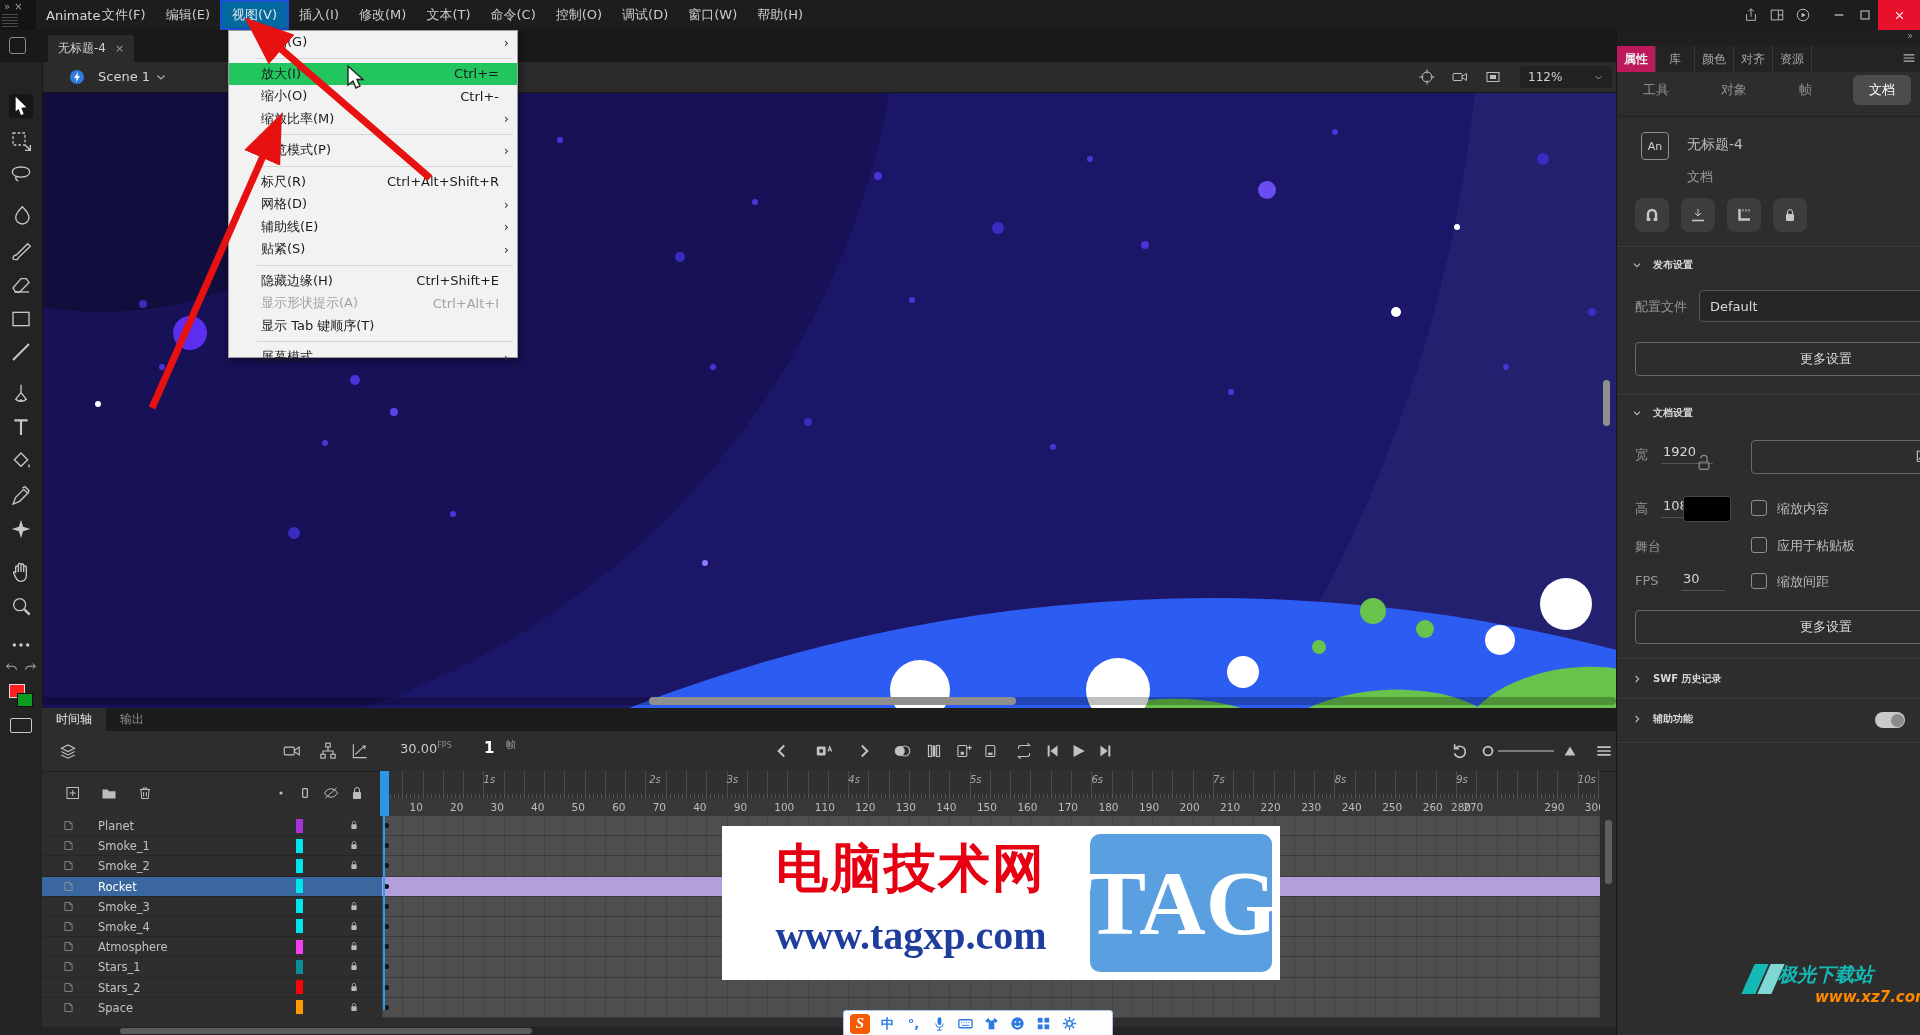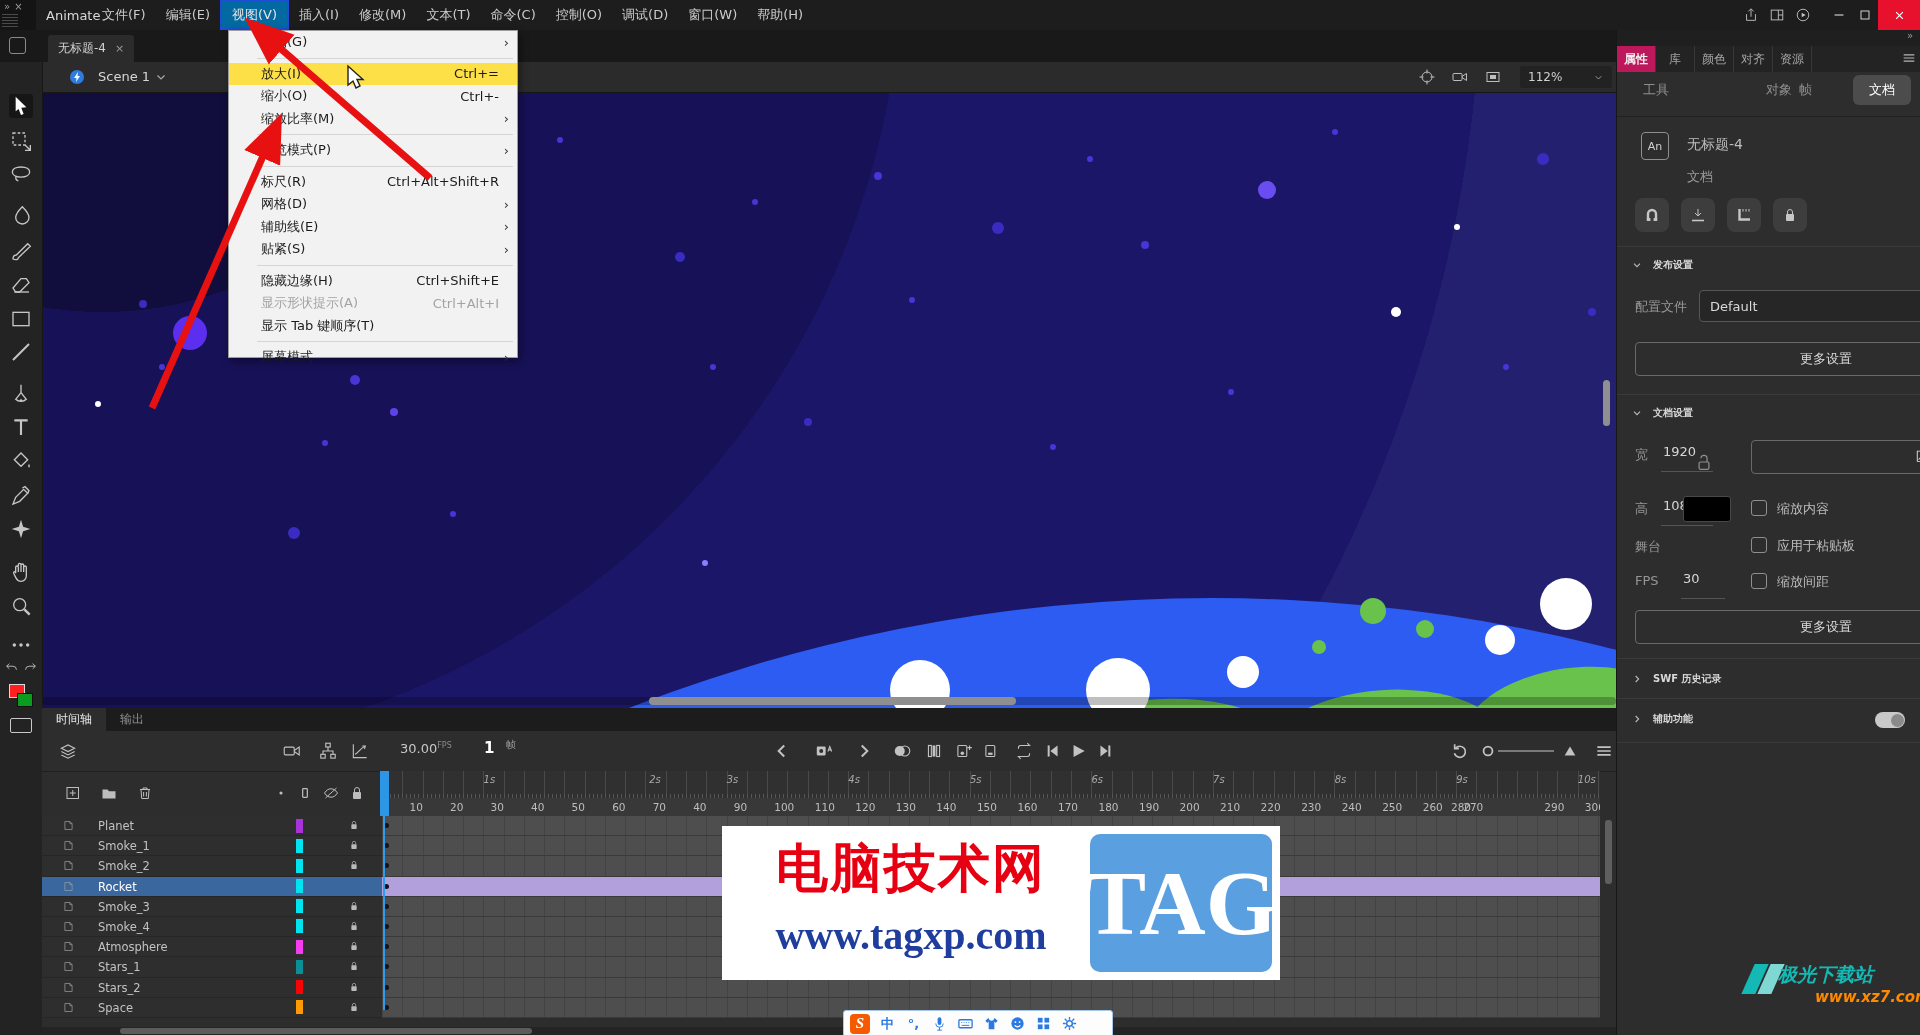--- a/index.html
+++ b/index.html
@@ -120,33 +120,33 @@
       display:flex;align-items:center;justify-content:center;color:#cdcdcd;}
   .rp-iconbtn .icon{width:18px;height:18px;}
   .rp-div{position:absolute;left:0;width:100%;height:1px;background:#3a3a3a;}
   .rp-sec{position:absolute;left:14px;font-size:10px;color:#d8d8d8;font-weight:bold;display:flex;align-items:center;gap:10px;}
   .rp-sec .icon{width:12px;height:12px;color:#bdbdbd;}
   .rp-label{position:absolute;left:18px;font-size:13px;color:#969696;}
   #profile-dd{position:absolute;left:82px;top:260px;width:218px;height:30px;background:#262626;border:1px solid #565656;
       border-radius:4px;font-size:13px;color:#d9d9d9;display:flex;align-items:center;padding:0 10px;}
   .rp-btn{position:absolute;height:32px;border:1px solid #696969;border-radius:4px;font-size:13px;color:#dcdcdc;
       display:flex;align-items:center;justify-content:center;}
-  .rp-val{position:absolute;font-size:13px;color:#d6d6d6;border-bottom:1px solid #555;padding:0 2px 12px 2px;min-width:48px;}
+  .rp-val{position:absolute;font-size:13px;color:#d6d6d6;border-bottom:1px solid #555;padding:0 2px 4px 2px;min-width:48px;}
   .rp-cb{position:absolute;width:14px;height:14px;border:1.5px solid #8f8f8f;border-radius:3px;}
   .rp-cb-label{position:absolute;font-size:13px;color:#bdbdbd;}
   #stage-swatch{position:absolute;left:66px;top:466px;width:46px;height:24px;background:#000;border:1px solid #484848;border-radius:3px;}
   #wh-link{position:absolute;left:76px;top:404px;width:22px;height:56px;color:#8f8f8f;}
   #toggle-access{position:absolute;right:16px;top:648px;width:30px;height:16px;background:#c9c9c9;border-radius:8px;}
   #toggle-access .knob{position:absolute;right:1.5px;top:1.5px;width:13px;height:13px;background:#8a8a8a;border-radius:50%;}
 
   
   #viewmenu{left:228px;top:30px;width:288px;height:326px;background:#f2f2f2;border:1px solid #9d9d9d;
       box-shadow:2px 3px 8px rgba(0,0,0,.45);z-index:100;font-size:13px;color:#1c1c1c;}
   .vm-row{position:relative;height:22.5px;display:flex;align-items:center;}
-  .vm-row.hl{background:#fde047;}
+  .vm-row.hl{background:#22c55e;}
   .vm-row.disabled{color:#a3a3a3;}
   .vm-label{position:absolute;left:32px;}
   .vm-short{position:absolute;right:18px;}
   .vm-sub{position:absolute;right:8px;font-size:13px;color:#333;}
   .vm-sep{height:9px;position:relative;}
   .vm-sep::after{content:"";position:absolute;left:28px;right:4px;top:4px;height:1px;background:#d5d5d5;}
 
   
   #watermark{left:722px;top:826px;width:558px;height:154px;background:#fff;z-index:40;}
   #wm-line1{position:absolute;left:14px;top:8px;width:350px;text-align:center;font-size:52px;font-weight:bold;color:#e60012;letter-spacing:2px;}
@@ -870,21 +870,21 @@
       <span class="rp-tab">对齐</span>
       <span class="rp-tab">资源</span>
     </div>
   <span id="rp-burger" class="icon">
       <svg viewBox="0 0 18 18">
         <path d="M3 5.5h12M3 9h12M3 12.5h12" stroke="currentColor" stroke-width="1.4"></path>
       </svg>
     </span>
   <div id="rp-subtabs">
       <span class="rp-subtab" style="left: 26px;">工具</span>
-      <span class="rp-subtab" style="left: 104px; margin-left: 45px;">对象</span>
+      <span class="rp-subtab" style="left: 104px;">对象</span>
       <span class="rp-subtab" style="left: 182px;">帧</span>
       <span class="rp-subtab active" style="left: 236px;">文档</span>
     </div>
 
   <div id="rp-docrow">
     <span class="an-badge">An</span>
     <span id="rp-doc-name">无标题-4</span>
     <span id="rp-doc-type">文档</span>
   </div>
   <span class="rp-iconbtn" style="left:18px">

